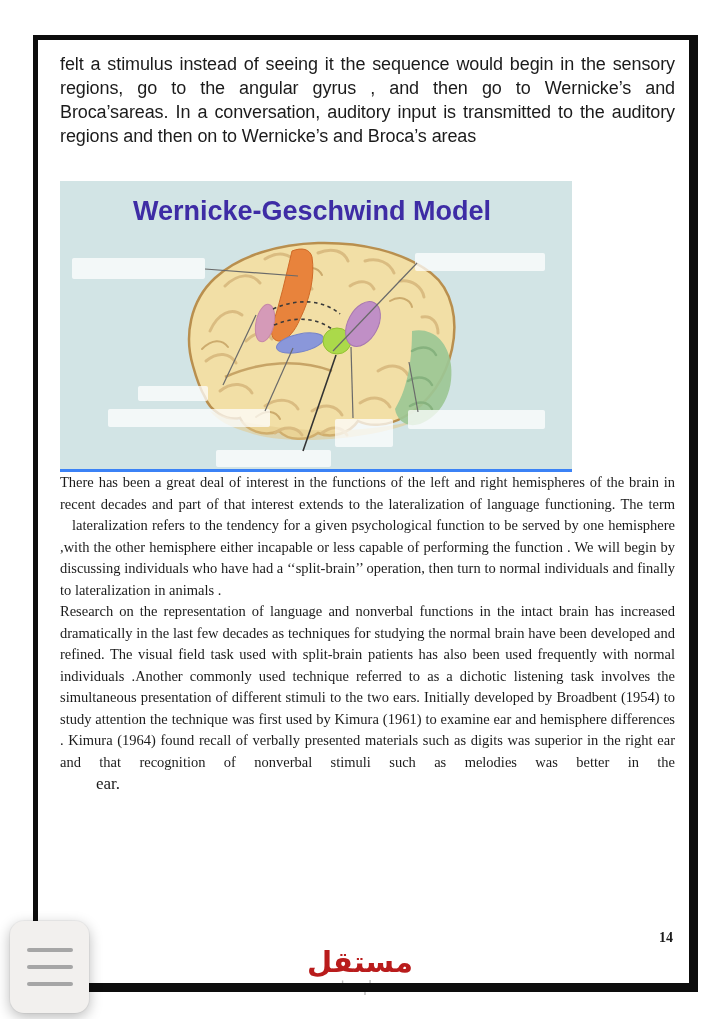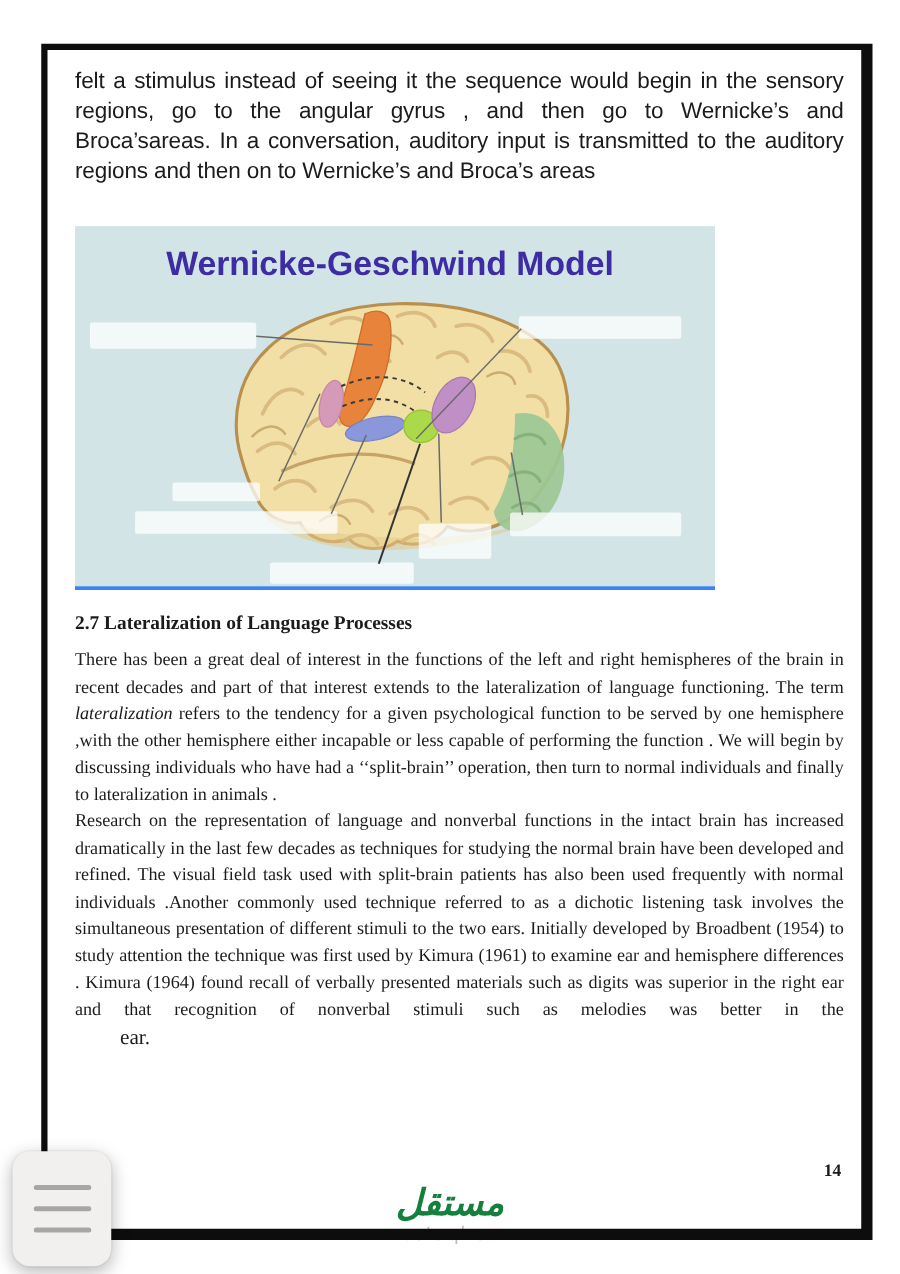--- a/index.html
+++ b/index.html
@@ -6,21 +6,21 @@
   body{
     width:720px;height:1019px;position:relative;overflow:hidden;
     background:#ffffff;color:#1b1b1b;
     font-family:"Liberation Serif", serif;
   }
 
   
   .watermark{position:absolute;left:0;right:0;top:947px;text-align:center;}
   .watermark-arabic{
     font-family:"DejaVu Sans", sans-serif;font-size:29px;font-weight:bold;
-    color:#15803d;line-height:30px;font-style:italic;
+    color:#b91c1c;line-height:30px;
   }
   .watermark-site{
     font-family:"DejaVu Sans", sans-serif;font-size:15px;color:#bdbdbd;
     letter-spacing:1px;margin-top:1px;
   }
 
   
   .page-frame{
     position:absolute;left:33px;top:35px;width:665px;height:957px;
     box-sizing:border-box;
@@ -43,21 +43,21 @@
   .figure svg{position:absolute;left:0;top:0;}
 
   
   .section-heading{
     font-size:15.5px;font-weight:bold;margin:18px 0 10px 0;
   }
   .section-heading.second{margin:15px 0 11px 0;}
   .body-para{
     font-size:14.5px;line-height:21.5px;text-align:justify;margin:0;
   }
-  .body-para .italic{font-style:italic;}
+  .body-para .italic{margin-left:12px;}
   .stretch-last{text-align-last:justify;}
   .last-line{
     font-size:17px;line-height:21.5px;padding-left:36px;
   }
 
   .page-number{
     position:absolute;right:16px;bottom:37px;
     font-family:"Liberation Serif", serif;font-weight:bold;font-size:14px;
   }
 
@@ -162,21 +162,20 @@
           <path d="M357,82 L273,170"></path>
           <path d="M163,204 L196,134"></path>
           <path d="M205,230 L233,167"></path>
           <path d="M293,237 L291,166"></path>
           <path d="M358,231 L349,181"></path>
         </g>
         <path d="M243,270 L276,174" fill="none" stroke="#333333" stroke-width="1.6"></path>
       </svg>
     </div>
 
-    <h2 class="section-heading">2.7 Lateralization of Language Processes</h2>
 
     <p class="body-para"><span>There has been a great deal of interest in the functions of the left and right hemispheres of the brain in recent decades and part of that interest extends to the lateralization of language functioning. The term </span><span class="italic">lateralization</span><span> refers to the tendency for a given psychological function to be served by one hemisphere ,with the other hemisphere either incapable or less capable of performing the function . We will begin by discussing individuals who have had a ‘‘split-brain’’ operation, then turn to normal individuals and finally to lateralization in animals .</span></p>
 
 
     <p class="body-para stretch-last">Research on the representation of language and nonverbal functions in the intact brain has increased dramatically in the last few decades as techniques for studying the normal brain have been developed and refined. The visual field task used with split-brain patients has also been used frequently with normal individuals .Another commonly used technique referred to as a dichotic listening task involves the simultaneous presentation of different stimuli to the two ears. Initially developed by Broadbent (1954) to study attention the technique was first used by Kimura (1961) to examine ear and hemisphere differences . Kimura (1964) found recall of verbally presented materials such as digits was superior in the right ear and that recognition of nonverbal stimuli such as melodies was better in the</p>
     <div class="last-line">ear.</div>
 
   </div>
 
   <div class="page-number">14</div>

